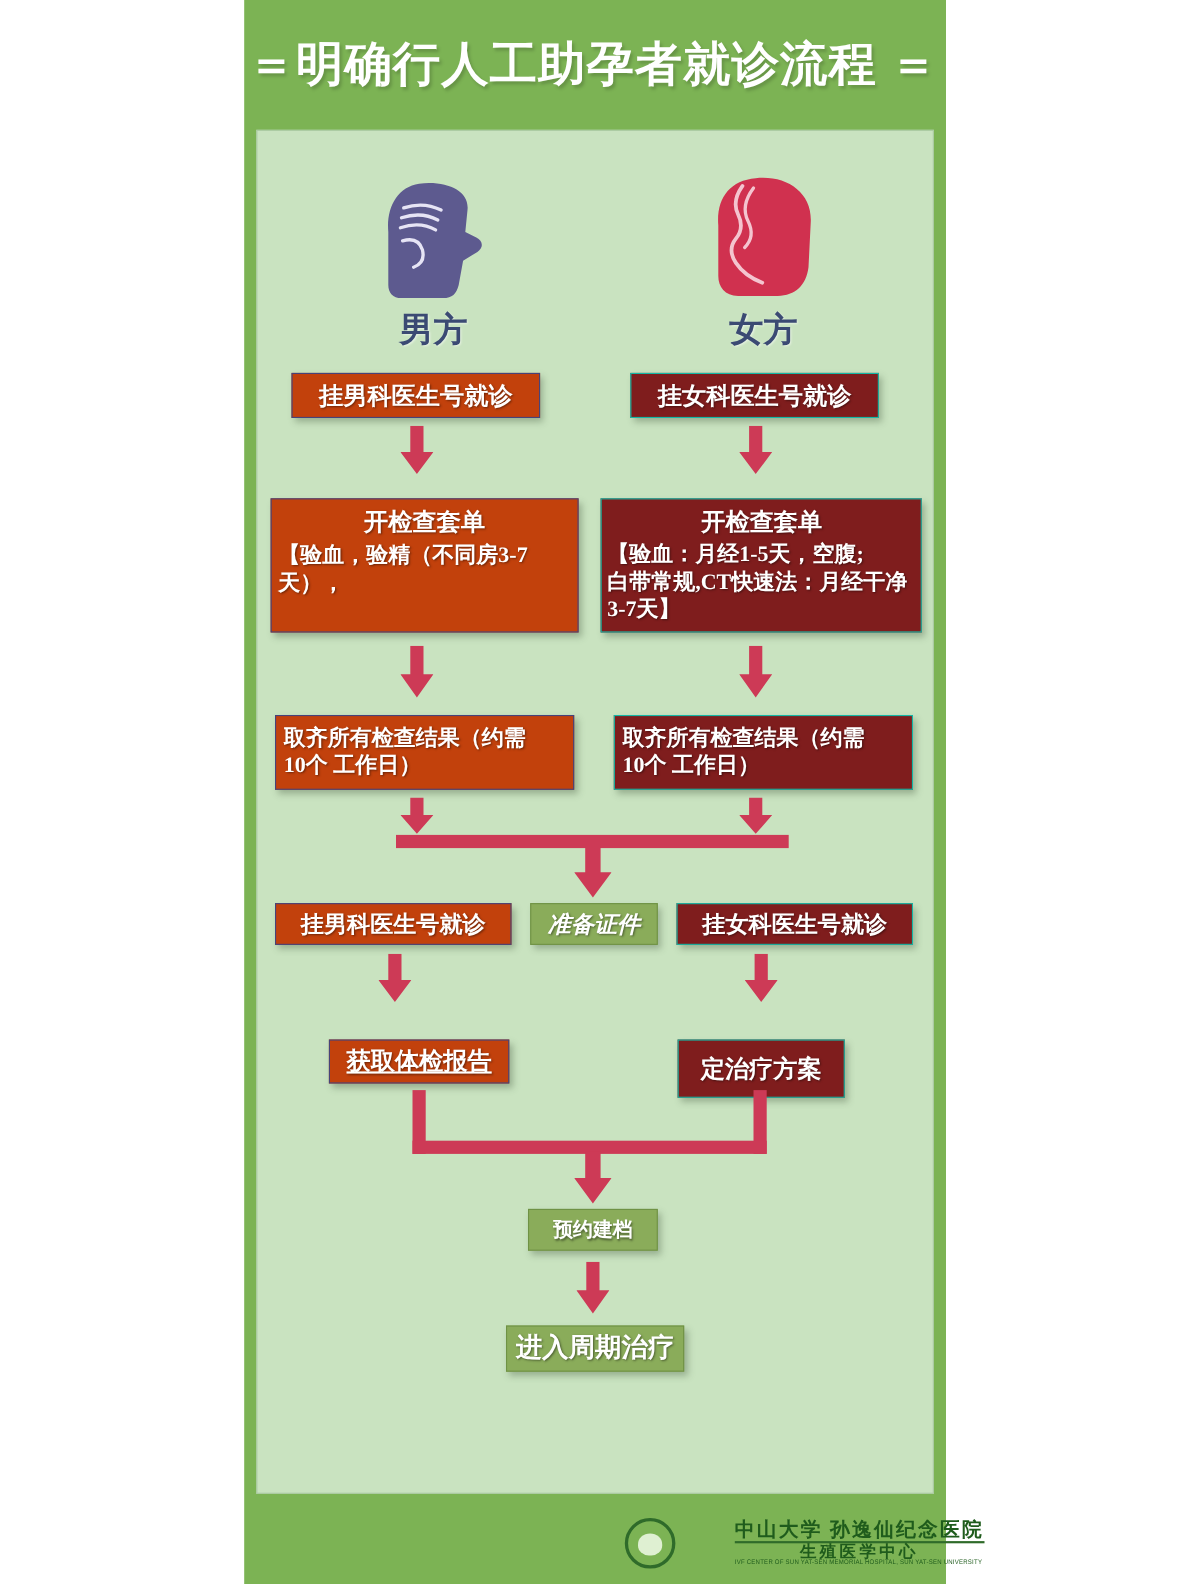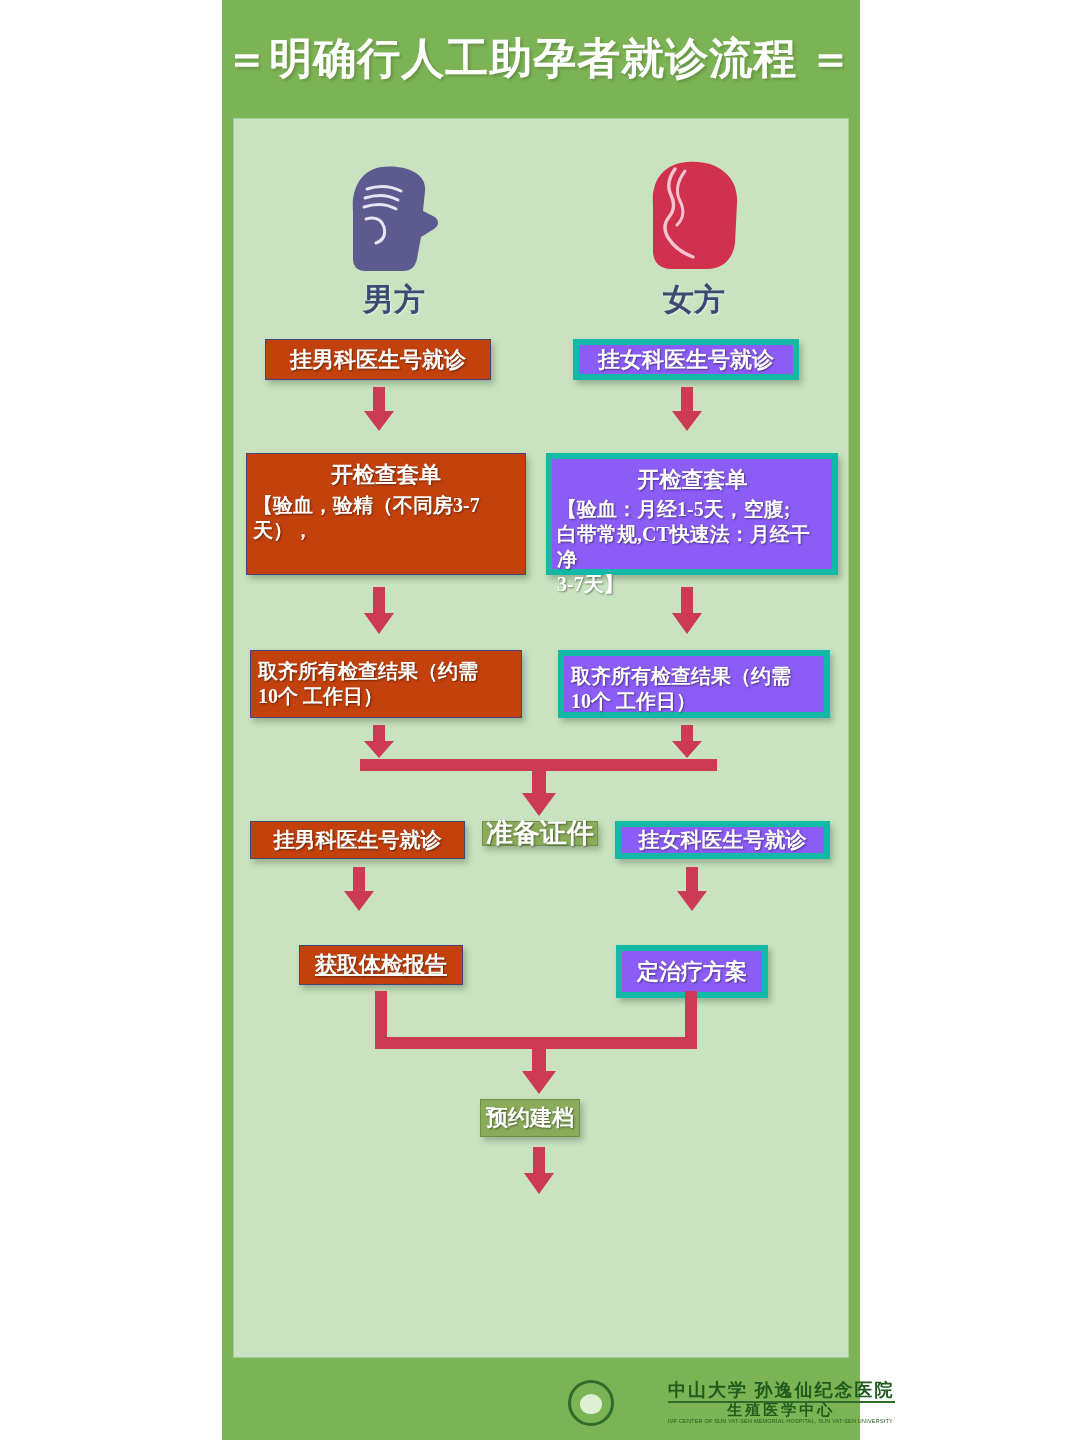--- a/index.html
+++ b/index.html
@@ -54,21 +54,21 @@
     position:absolute;
     box-sizing:border-box;
     color:#ffffff;
     font-weight:bold;
     text-shadow:1px 1px 2px rgba(0,0,0,.45);
     box-shadow:3px 4px 6px rgba(60,80,55,.35);
     line-height:1.25;
     font-family:"Liberation Serif","DejaVu Serif",serif;
   }
   .box.male   { background:#c2410c; border:1px solid #46437a;}
-  .box.female { background:#8b5cf6; border:6px solid #14b8a6;}
+  .box.female { background:#7f1d1d; border:1px solid #14b8a6;}
   .box.green  { background:#8aac5a; border:1px solid #6f9245;}
 
   .box.center { display:flex;align-items:center;justify-content:center;text-align:center;}
 
   
   .head-wrap{position:absolute;text-align:center;}
   .head-label{
     margin-top:4px;
     font-size:31px;font-weight:bold;color:#3b4a73;
     font-family:"Liberation Serif","DejaVu Serif",serif;
@@ -198,21 +198,21 @@
       <polygon points="9,0 21,0 21,16 30,16 15,33 0,16 9,16" fill="#cd3a56"></polygon>
     </svg>
 
     <div class="bar" style="left:126px;top:640px;width:357px;height:12px;"></div>
     <svg class="arrow-down" style="left:288px;top:650px;" width="34" height="48">
       <polygon points="10,0 24,0 24,24 34,24 17,47 0,24 10,24" fill="#cd3a56"></polygon>
     </svg>
 
     <div class="box male center" style="left:16px;top:702px;width:215px;height:38px;font-size:21px;">挂男科医生号就诊</div>
 
-    <div class="box green center" style="left:248px;top:702px;width:116px;height:25px;font-size:27px;">准备证件</div>
+    <div class="box green center" style="left:248px;top:702px;width:116px;height:38px;font-size:21px;font-style:italic;">准备证件</div>
 
     <div class="box female center" style="left:381px;top:702px;width:215px;height:38px;font-size:21px;">挂女科医生号就诊</div>
 
     <svg class="arrow-down" style="left:110px;top:748px;" width="30" height="45">
       <polygon points="9,0 21,0 21,24 30,24 15,44 0,24 9,24" fill="#cd3a56"></polygon>
     </svg>
     <svg class="arrow-down" style="left:443px;top:748px;" width="30" height="45">
       <polygon points="9,0 21,0 21,24 30,24 15,44 0,24 9,24" fill="#cd3a56"></polygon>
     </svg>
 
@@ -220,26 +220,27 @@
 
     <div class="box female center" style="left:382px;top:826px;width:152px;height:53px;font-size:22px;">定治疗方案</div>
 
     <div class="bar" style="left:141px;top:872px;width:12px;height:58px;"></div>
     <div class="bar" style="left:451px;top:872px;width:12px;height:58px;"></div>
     <div class="bar" style="left:141px;top:918px;width:322px;height:12px;"></div>
     <svg class="arrow-down" style="left:288px;top:928px;" width="34" height="48">
       <polygon points="10,0 24,0 24,24 34,24 17,47 0,24 10,24" fill="#cd3a56"></polygon>
     </svg>
 
-    <div class="box green center" style="left:246px;top:980px;width:100px;height:38px;font-size:22px;">预约建档</div>
+    <div class="box green center" style="left:246px;top:980px;width:118px;height:38px;font-size:18px;">预约建档</div>
 
     <svg class="arrow-down" style="left:290px;top:1028px;" width="30" height="48">
       <polygon points="9,0 21,0 21,26 30,26 15,47 0,26 9,26" fill="#cd3a56"></polygon>
     </svg>
 
+    <div class="box green center" style="left:226px;top:1086px;width:162px;height:42px;font-size:24px;">进入周期治疗</div>
 
   </div>
 
   <div id="footer-logo">
     <div id="logo-mark"></div>
     <div id="logo-text">
       <div class="logo-cn1">中山大学 孙逸仙纪念医院</div>
       <div class="logo-rule"></div>
       <div class="logo-cn2">生殖医学中心</div>
       <div class="logo-en">IVF CENTER OF SUN YAT-SEN MEMORIAL HOSPITAL, SUN YAT-SEN UNIVERSITY</div>

